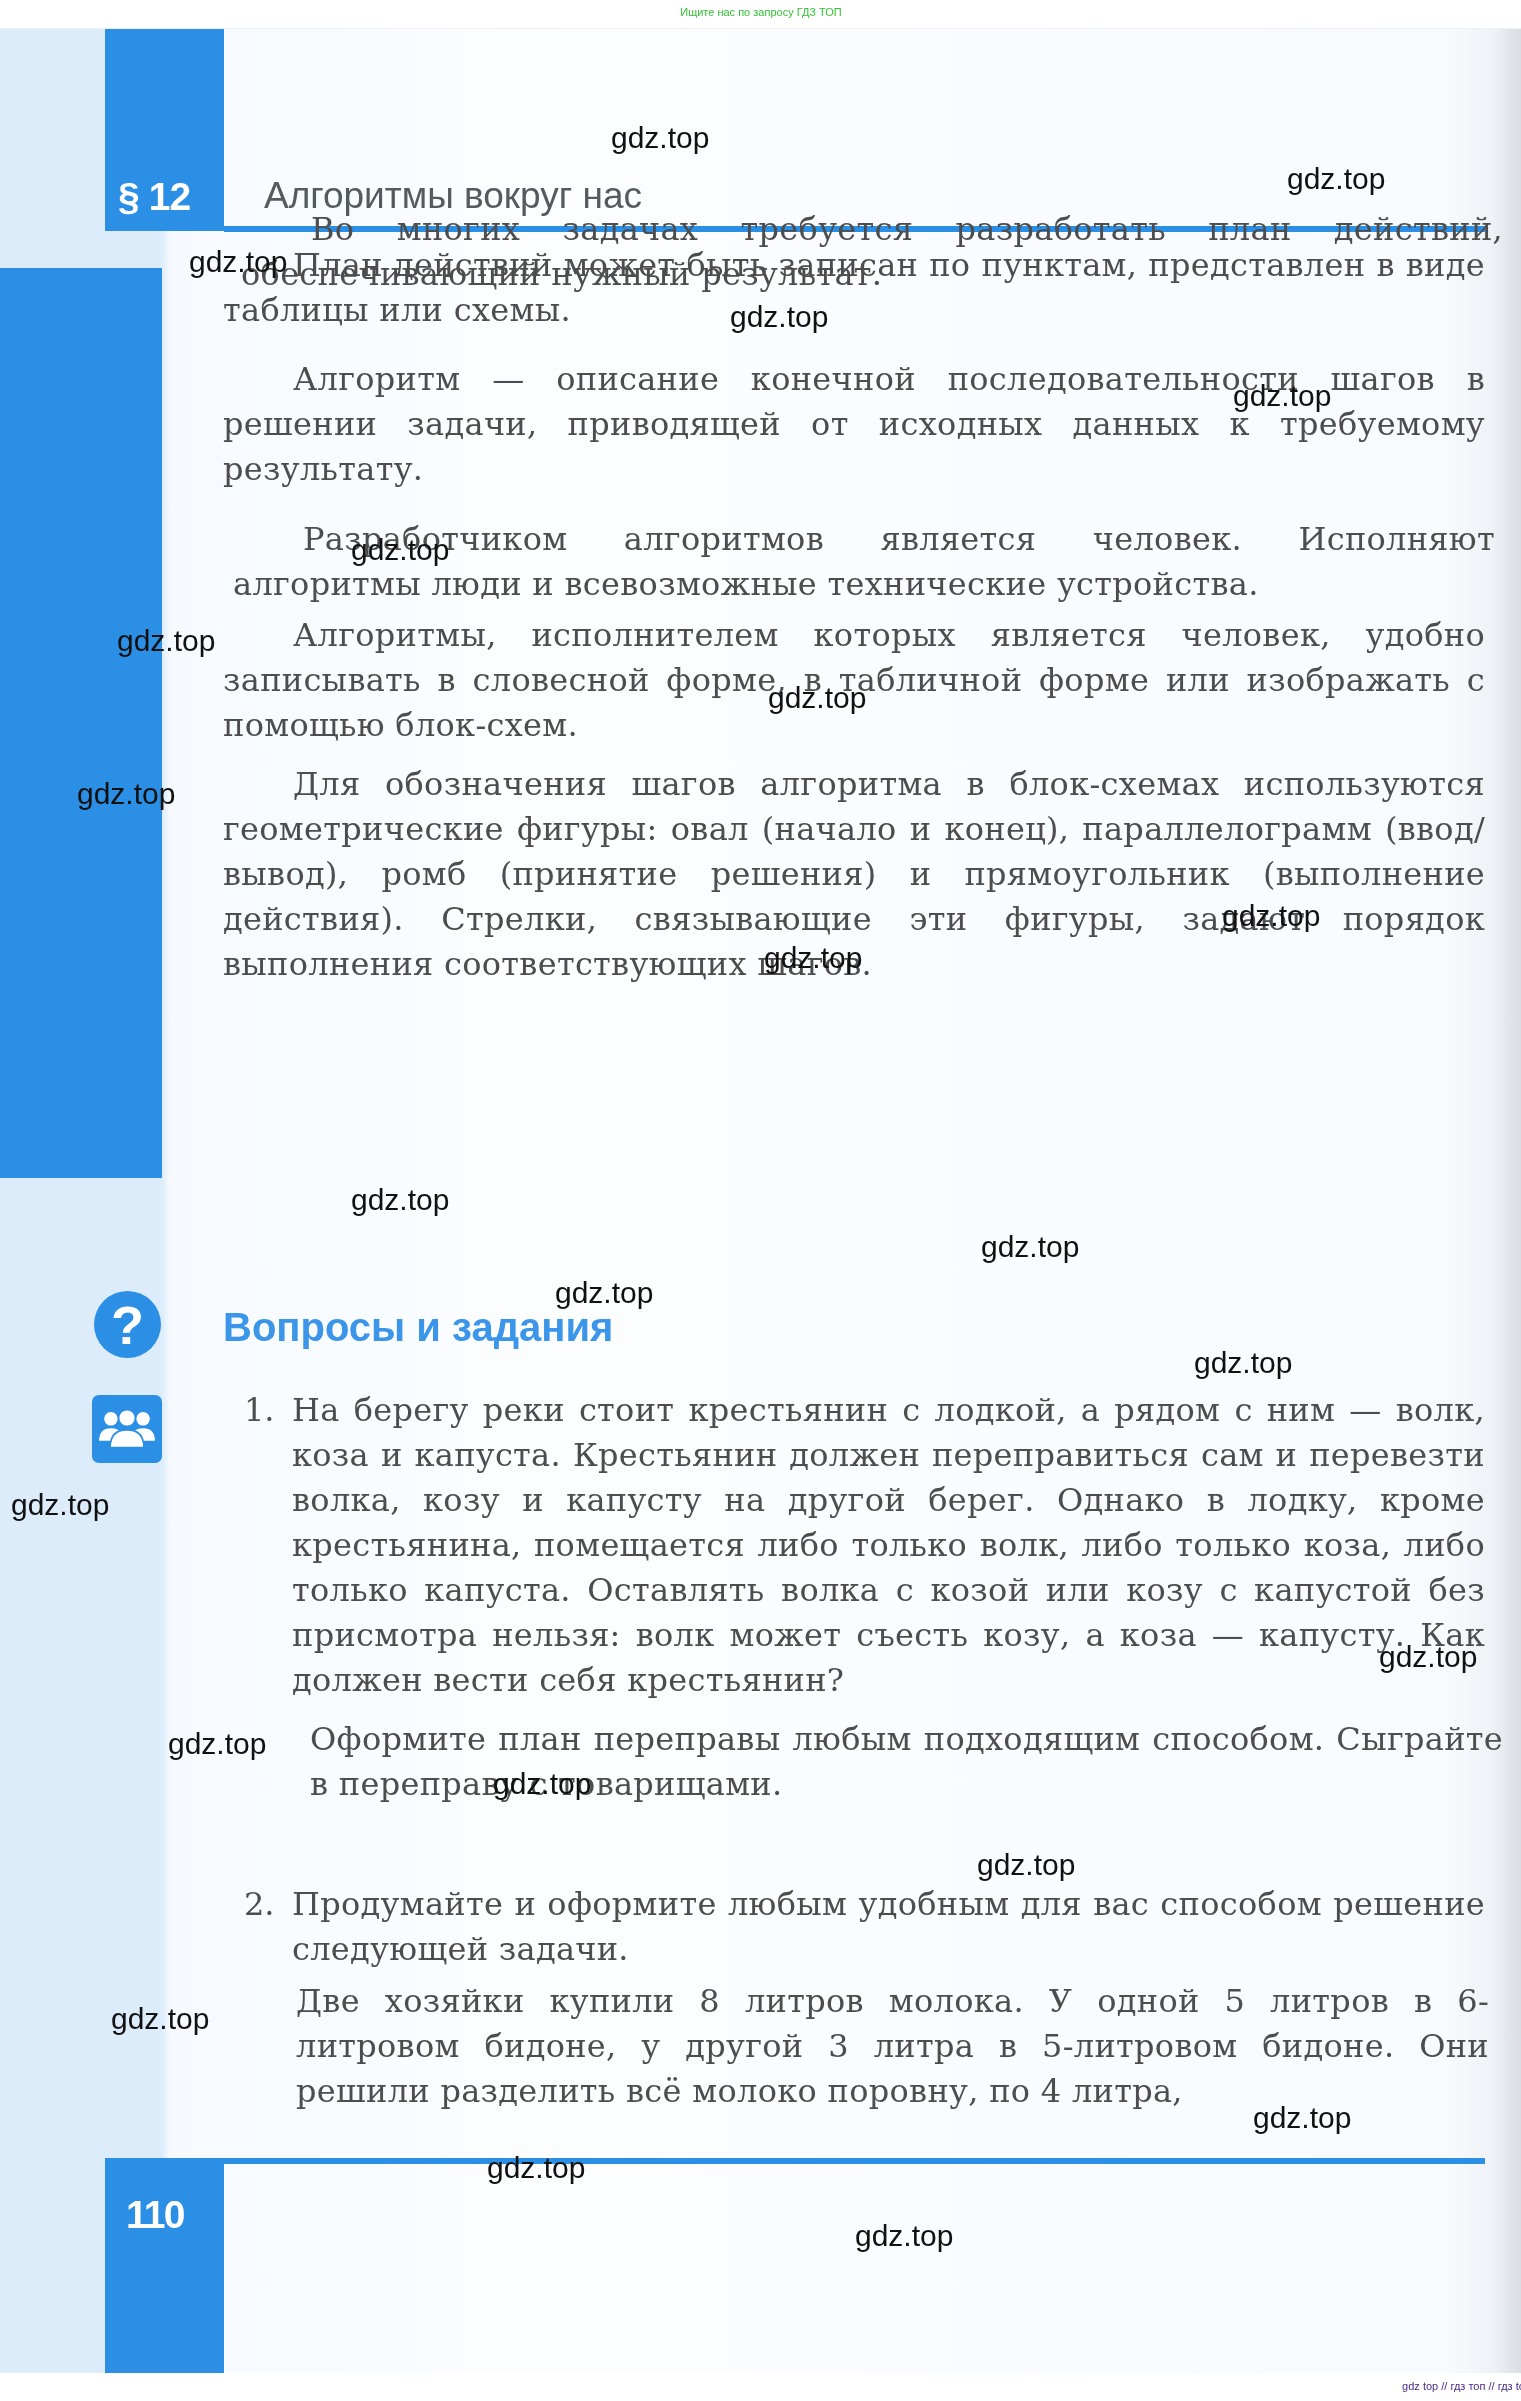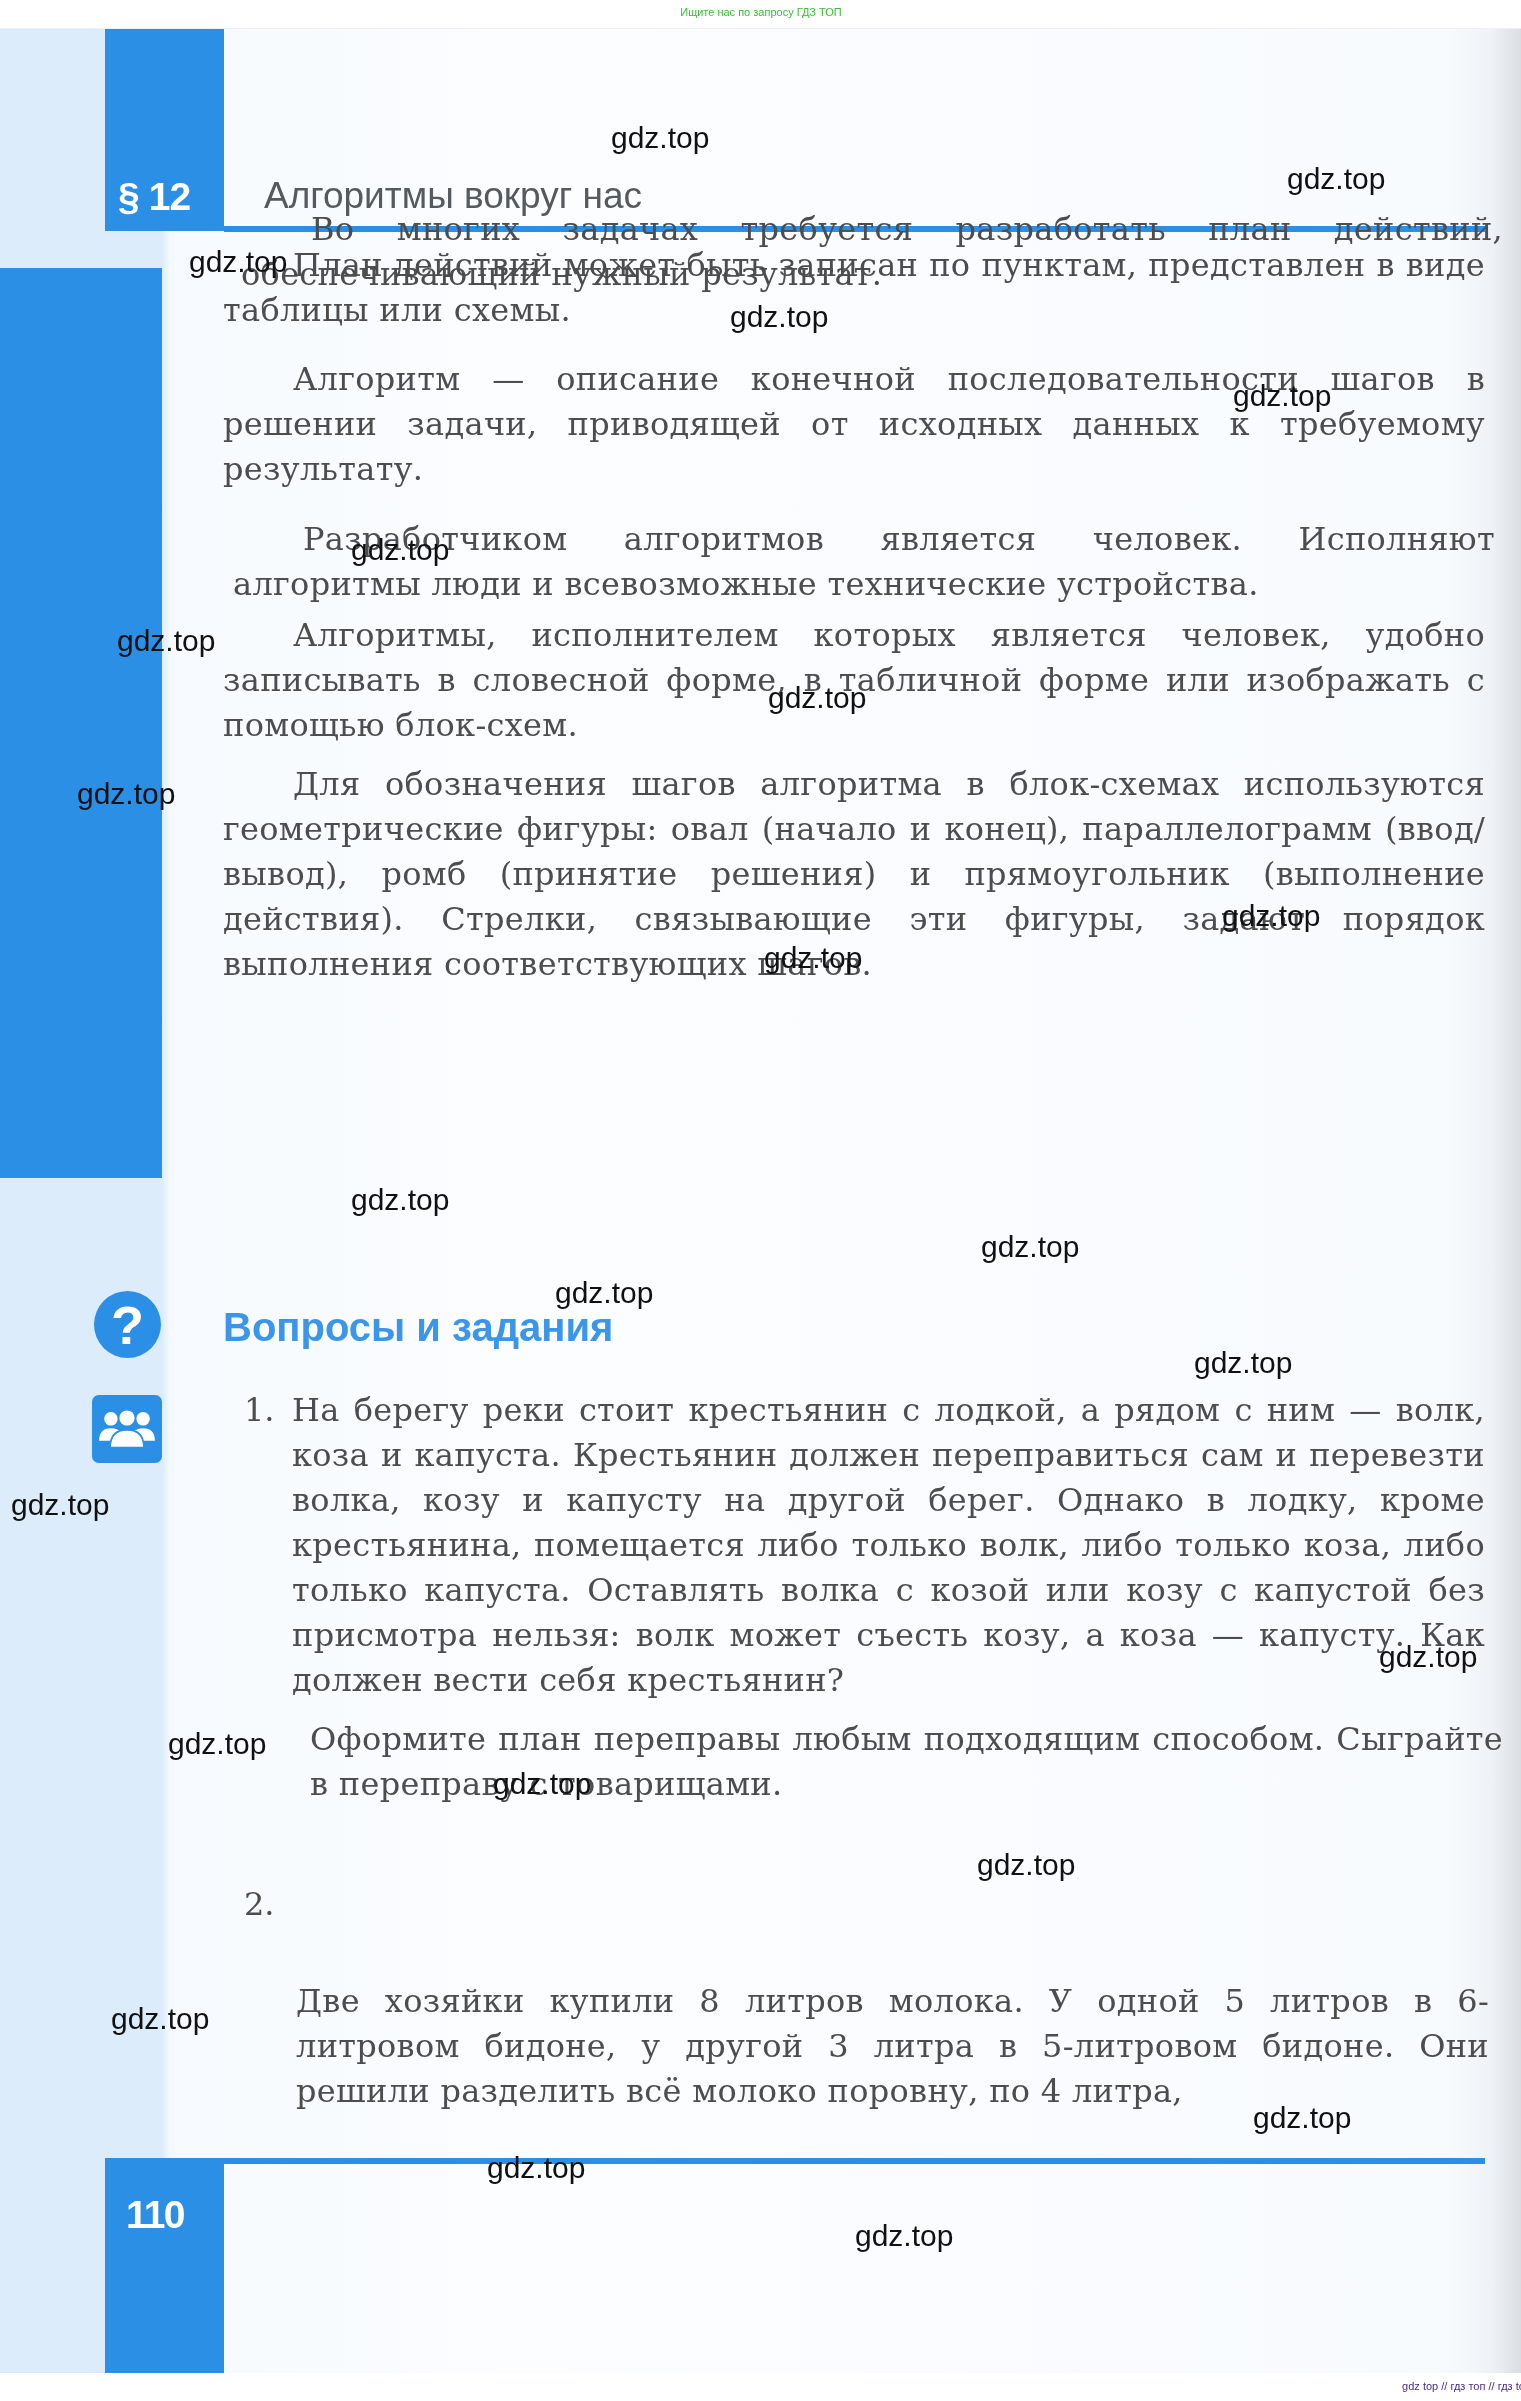--- a/index.html
+++ b/index.html
@@ -135,20 +135,21 @@
     </svg>
   </div>
 
   <div class="section-heading h-questions">Вопросы и задания</div>
 
   <div class="qnum" style="top:1359px;">1.</div>
   <p class="qtext" style="top:1359px;margin:0;">На берегу реки стоит крестьянин с лодкой, а рядом с ним — волк, коза и капуста. Крестьянин должен переправиться сам и перевезти волка, козу и капусту на другой берег. Однако в лодку, кроме крестьянина, помещается либо только волк, либо только коза, либо только капуста. Оставлять волка с козой или козу с капустой без присмотра нельзя: волк может съесть козу, а коза — капусту. Как должен вести себя крестьянин?</p>
   <p class="qtext" style="top:1670px;margin:18px;">Оформите план переправы любым подходящим способом. Сыграйте в переправу с товарищами.</p>
 
   <div class="qnum" style="top:1853px;">2.</div>
+  <p class="qtext" style="top:1853px;margin:0;">Продумайте и оформите любым удобным для вас способом решение следующей задачи.</p>
   <p class="qtext" style="top:1946px;margin:4px;">Две хозяйки купили 8 литров молока. У одной 5 литров в 6-литровом бидоне, у другой 3 литра в 5-литровом бидоне. Они решили разделить всё молоко поровну, по 4 литра,</p>
 
   <div class="footer-block"></div>
   <div class="page-num">110</div>
   <div class="footer-rule"></div>
 
   <span class="wm" style="left:611px;top:92px;">gdz.top</span>
   <span class="wm" style="left:1287px;top:133px;">gdz.top</span>
   <span class="wm" style="left:189px;top:216px;">gdz.top</span>
   <span class="wm" style="left:730px;top:271px;">gdz.top</span>

